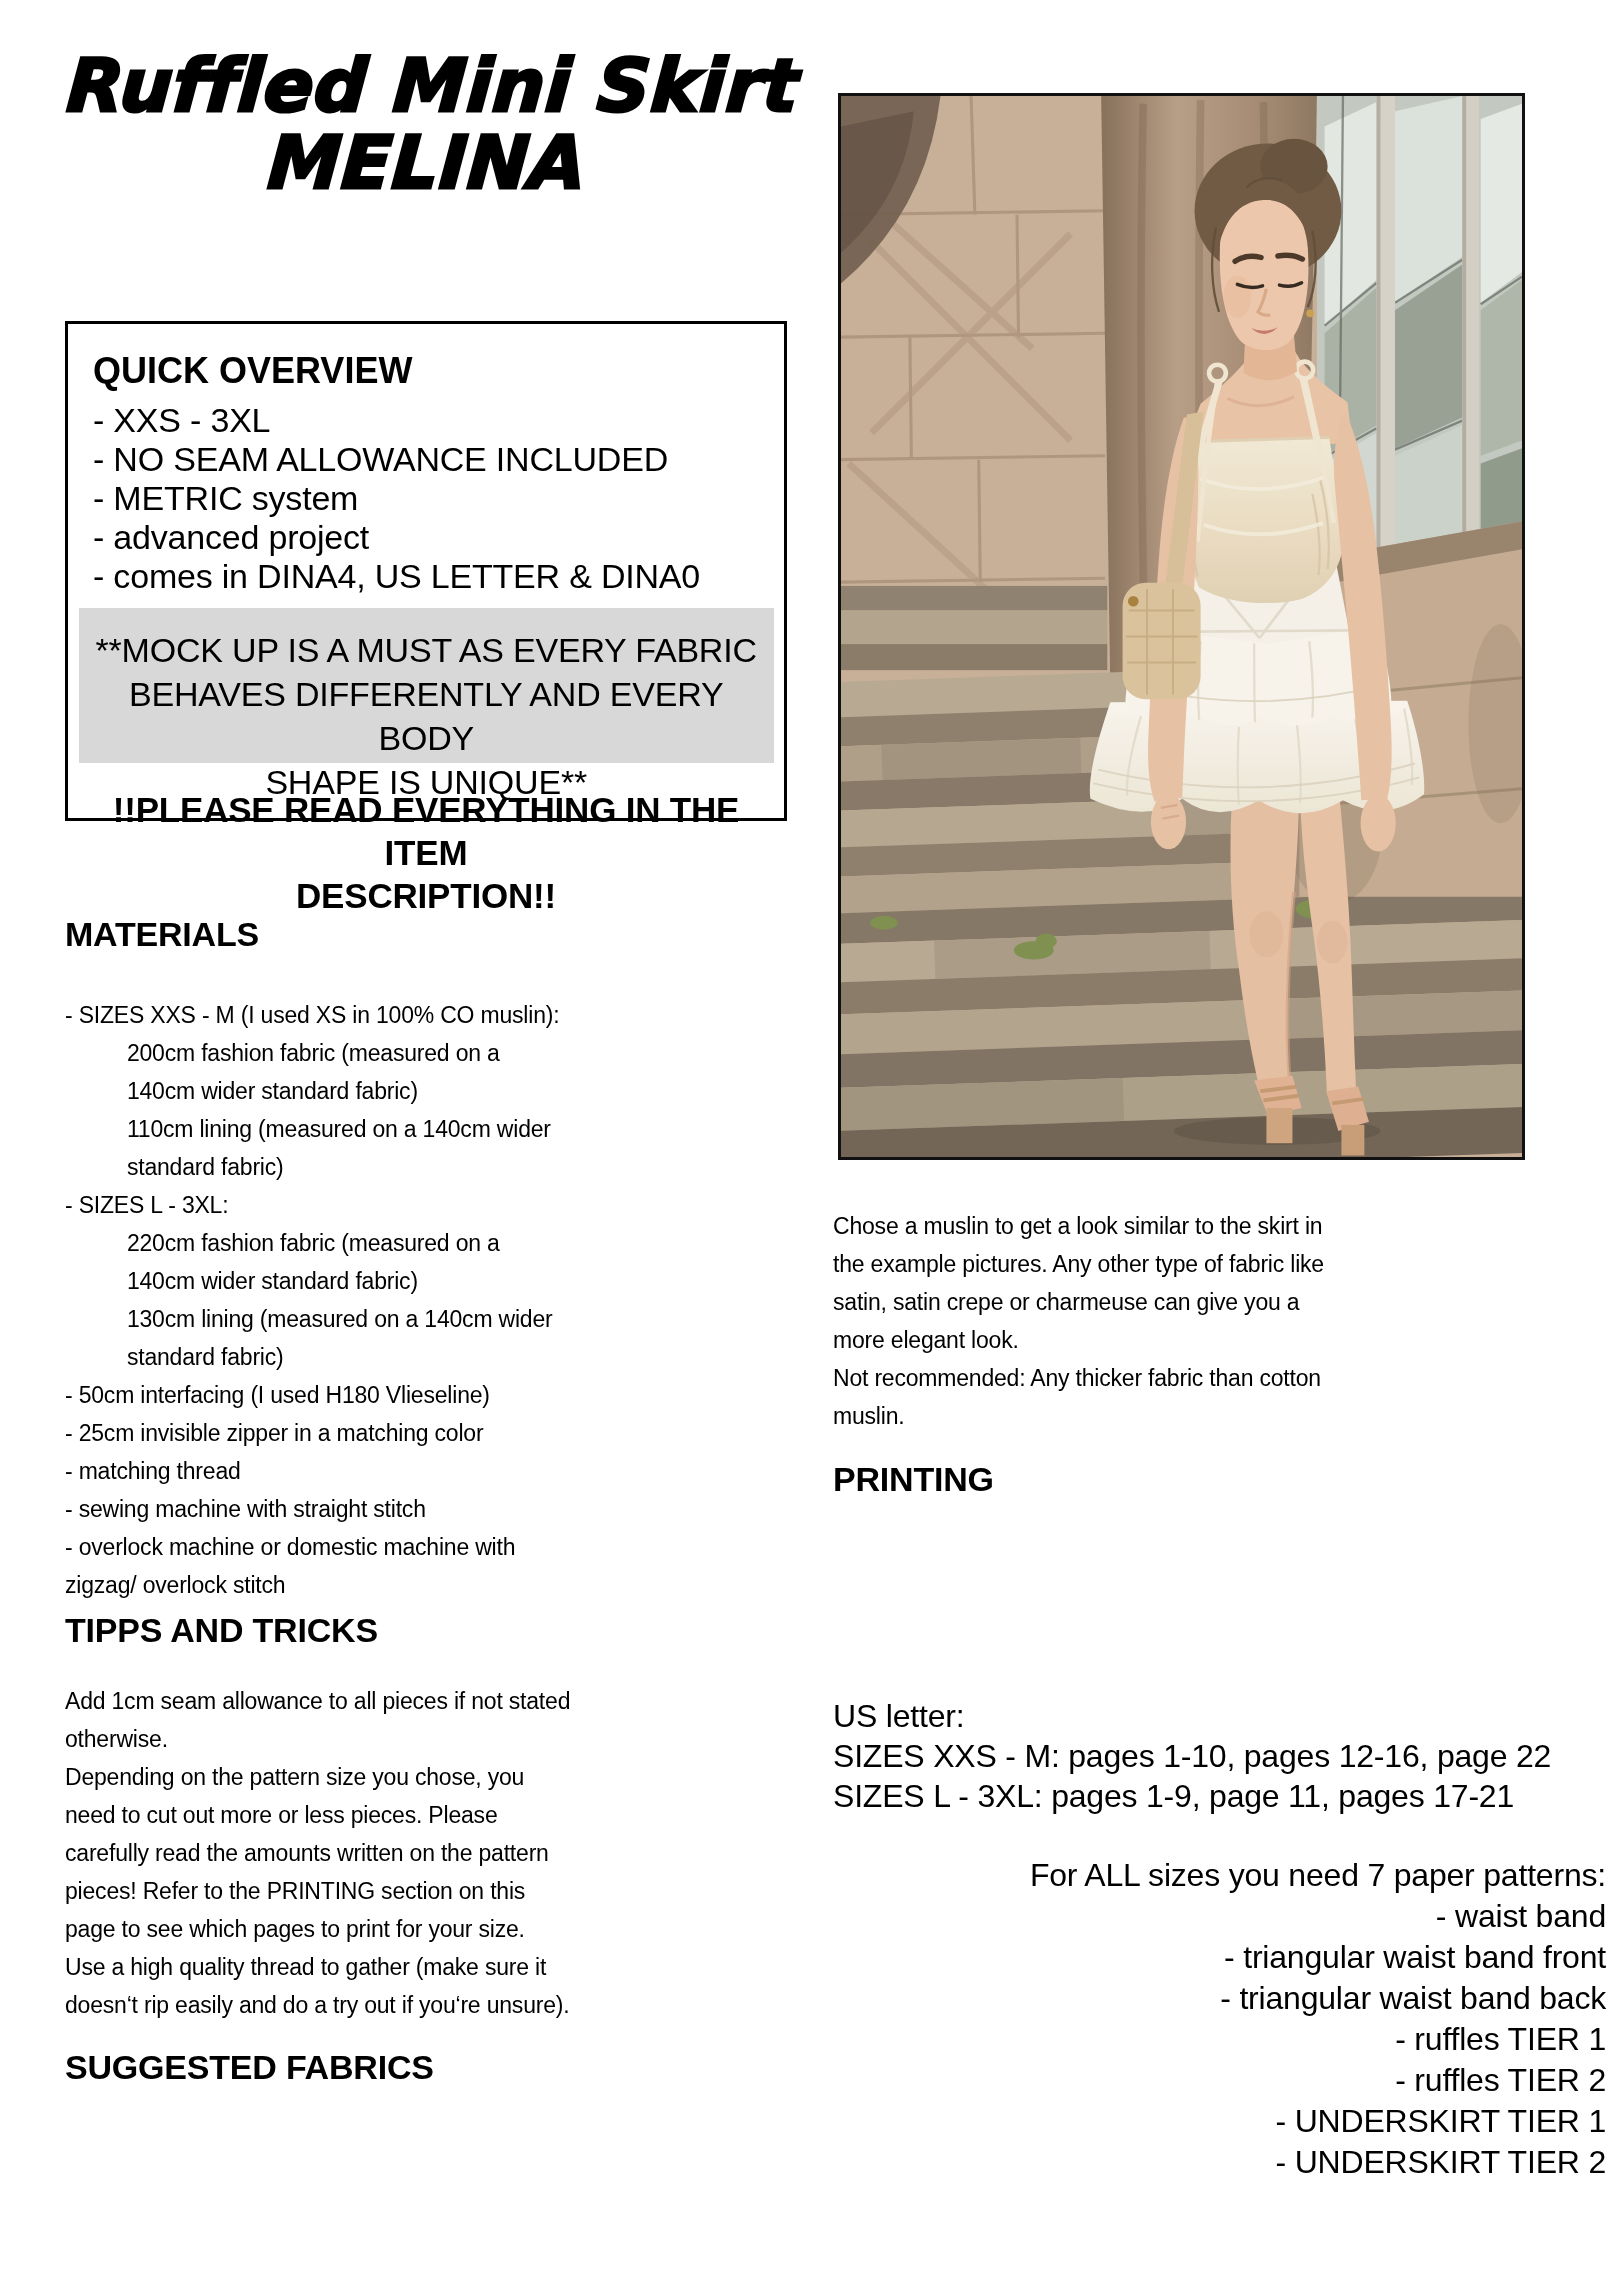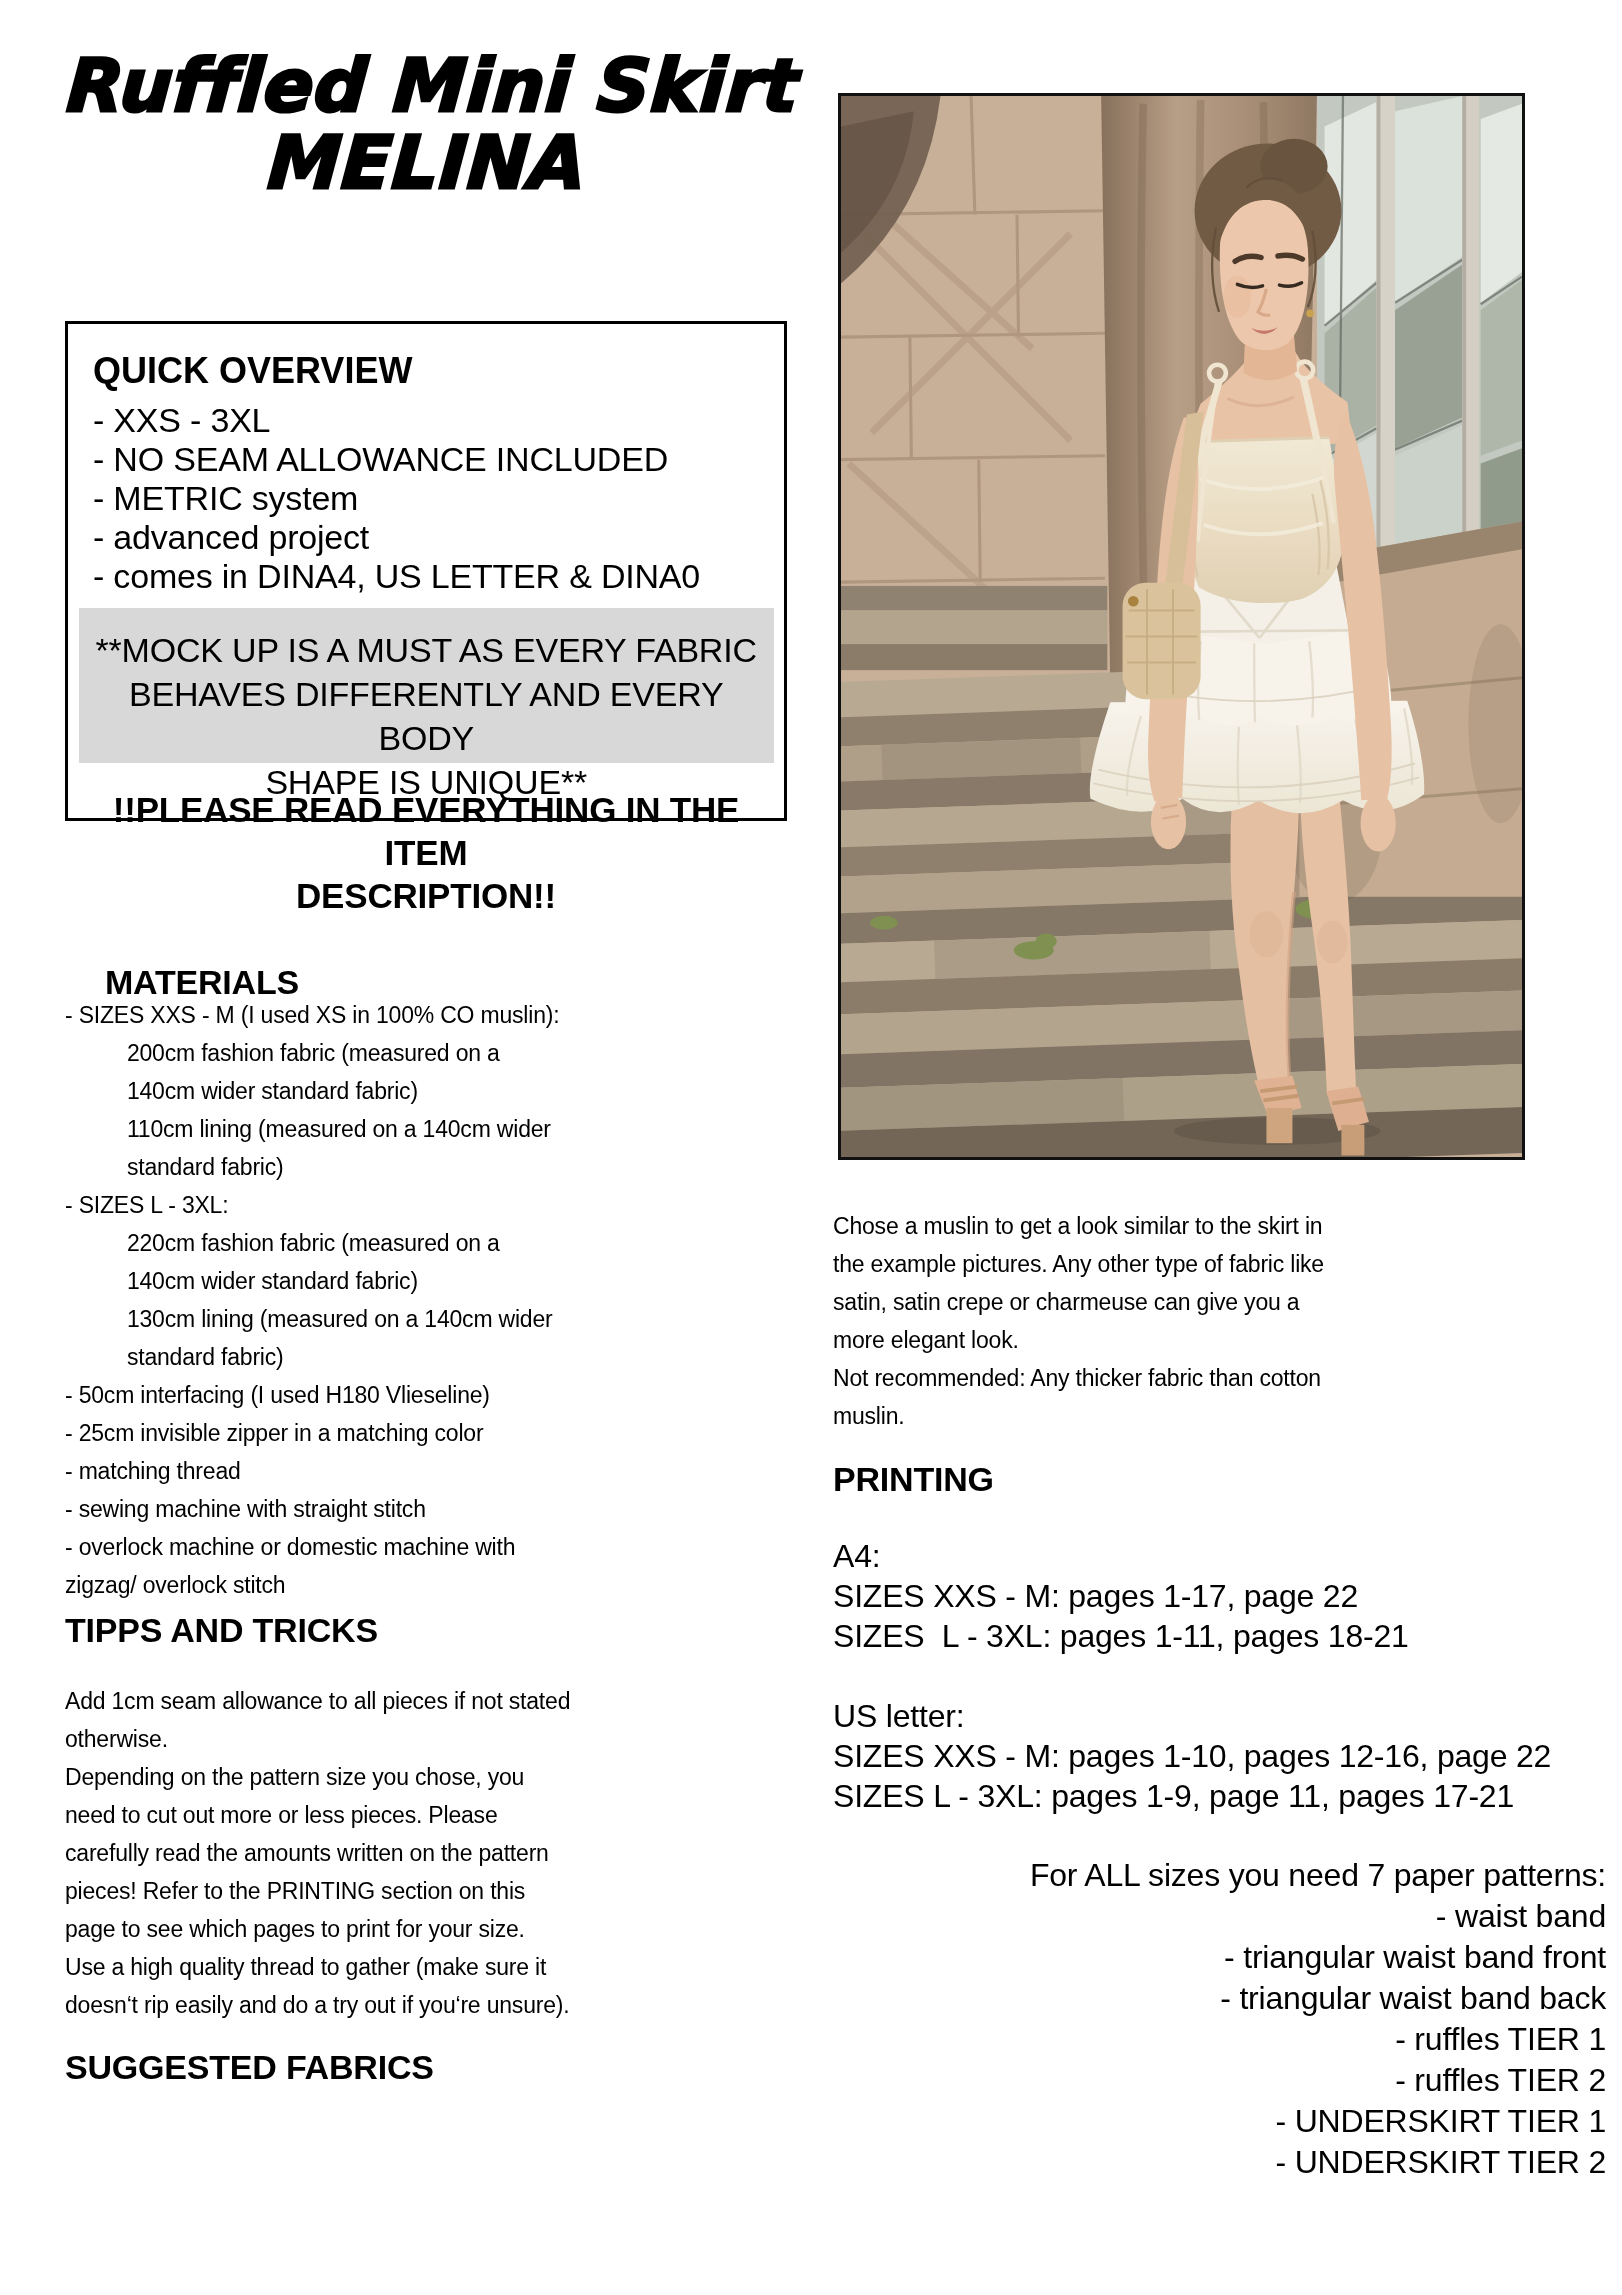--- a/index.html
+++ b/index.html
@@ -44,21 +44,21 @@
     padding-top:20px;box-sizing:border-box;
     letter-spacing:-0.2px;
   }
   .ov-note{
     left:0;top:464px;width:716px;
     text-align:center;font-weight:bold;
     font-size:35px;line-height:43px;letter-spacing:-0.2px;
   }
 
   
-  .materials-heading{left:65px;top:963px;margin-left:40px;}
+  .materials-heading{left:65px;top:915px;}
   .materials-body{left:65px;top:996px;width:758px;}
   .tipps-heading{left:65px;top:1611px;}
   .tipps-body{left:65px;top:1682px;width:765px;}
   .fabrics-heading{left:65px;top:2048px;}
   .fabrics-body{left:65px;top:2120px;width:765px;}
 
   
   .photo-frame{
     left:838px;top:93px;width:681px;height:1061px;
     border:3.1px solid #111;
@@ -376,23 +376,20 @@
   </div>
 
   <div class="abs body-text txt caption-body">Chose a muslin to get a look similar to the skirt in
 the example pictures. Any other type of fabric like
 satin, satin crepe or charmeuse can give you a
 more elegant look.
 Not recommended: Any thicker fabric than cotton
 muslin.</div>
 
   <div class="abs heading printing-heading">PRINTING</div>
-  <div class="abs txt printing-a4">A4:
-SIZES XXS - M: pages 1-17, page 22
-SIZES  L - 3XL: pages 1-11, pages 18-21</div>
   <div class="abs txt printing-usletter">US letter:
 SIZES XXS - M: pages 1-10, pages 12-16, page 22
 SIZES L - 3XL: pages 1-9, page 11, pages 17-21</div>
   <div class="abs txt printing-patterns">For ALL sizes you need 7 paper patterns:
 - waist band
 - triangular waist band front
 - triangular waist band back
 - ruffles TIER 1
 - ruffles TIER 2
 - UNDERSKIRT TIER 1

